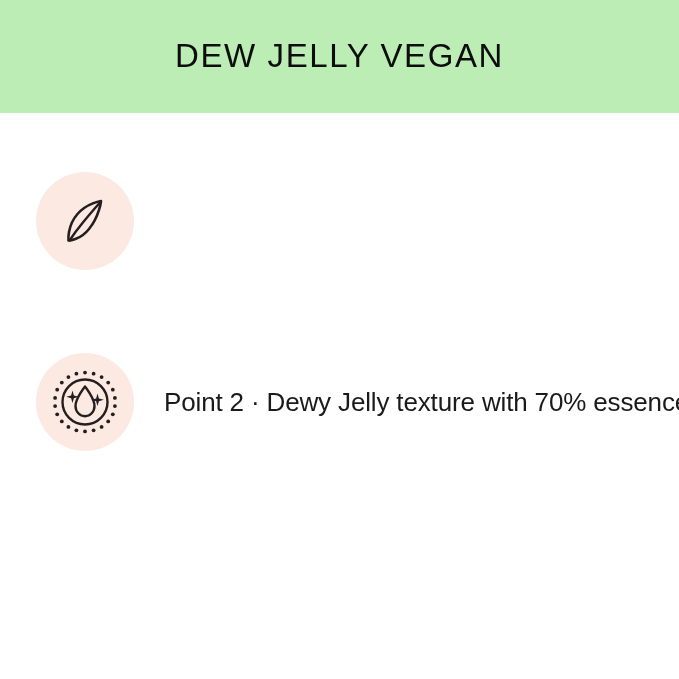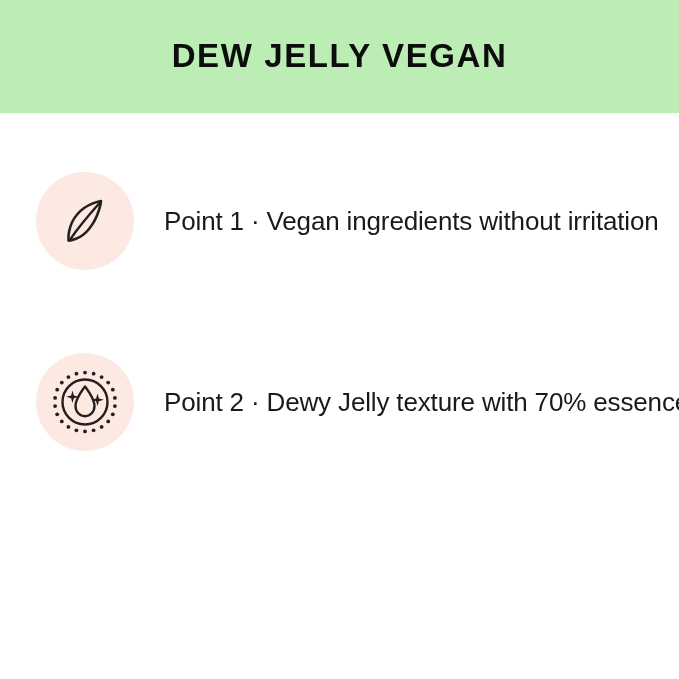--- a/index.html
+++ b/index.html
@@ -26,21 +26,21 @@
     width: 679px;
     height: 113px;
     background: #bbedb5;
     display: flex;
     align-items: center;
     justify-content: center;
   }
   .header-title {
     font-family: "Liberation Sans", sans-serif;
     font-size: 33px;
-    font-weight: bold;
+    font-weight: normal;
     color: #0d0d0d;
     letter-spacing: 1.6px;
     line-height: 1;
     text-align: center;
     white-space: nowrap;
     margin: 8px;
     padding: 0 0 2px 0;
   }
   .points-list {
     position: absolute;
@@ -104,21 +104,20 @@
 
     <div class="point-row row-1">
       <div class="icon-badge">
         <span>
           <svg width="60" height="60" viewBox="0 0 60 60" fill="none">
             <path d="M46 10 C46 10 44.5 25 34 38 C25 49.5 13.5 49.5 13.5 49.5 C13.5 49.5 12 35 22.5 23 C32 12 46 10 46 10 Z" stroke="#231f20" stroke-width="2.6" stroke-linejoin="round" stroke-linecap="round" fill="none"></path>
             <path d="M44.5 12 C44.5 12 34 24 27.5 32 C20.5 40.5 14.5 49.5 14.5 49.5" stroke="#231f20" stroke-width="2.4" stroke-linecap="round" fill="none"></path>
           </svg>
         </span>
       </div>
-      <div class="point-text">Point 1 · Vegan ingredients without irritation</div>
     </div>
 
     <div class="point-row row-2">
       <div class="icon-badge">
         <span>
           <svg width="66" height="66" viewBox="0 0 66 66" fill="none">
             <g fill="#231f20">
               <circle cx="33" cy="3.6" r="1.9"></circle>
               <circle cx="41.6" cy="4.7" r="1.9"></circle>
               <circle cx="49.6" cy="8.1" r="1.9"></circle>

